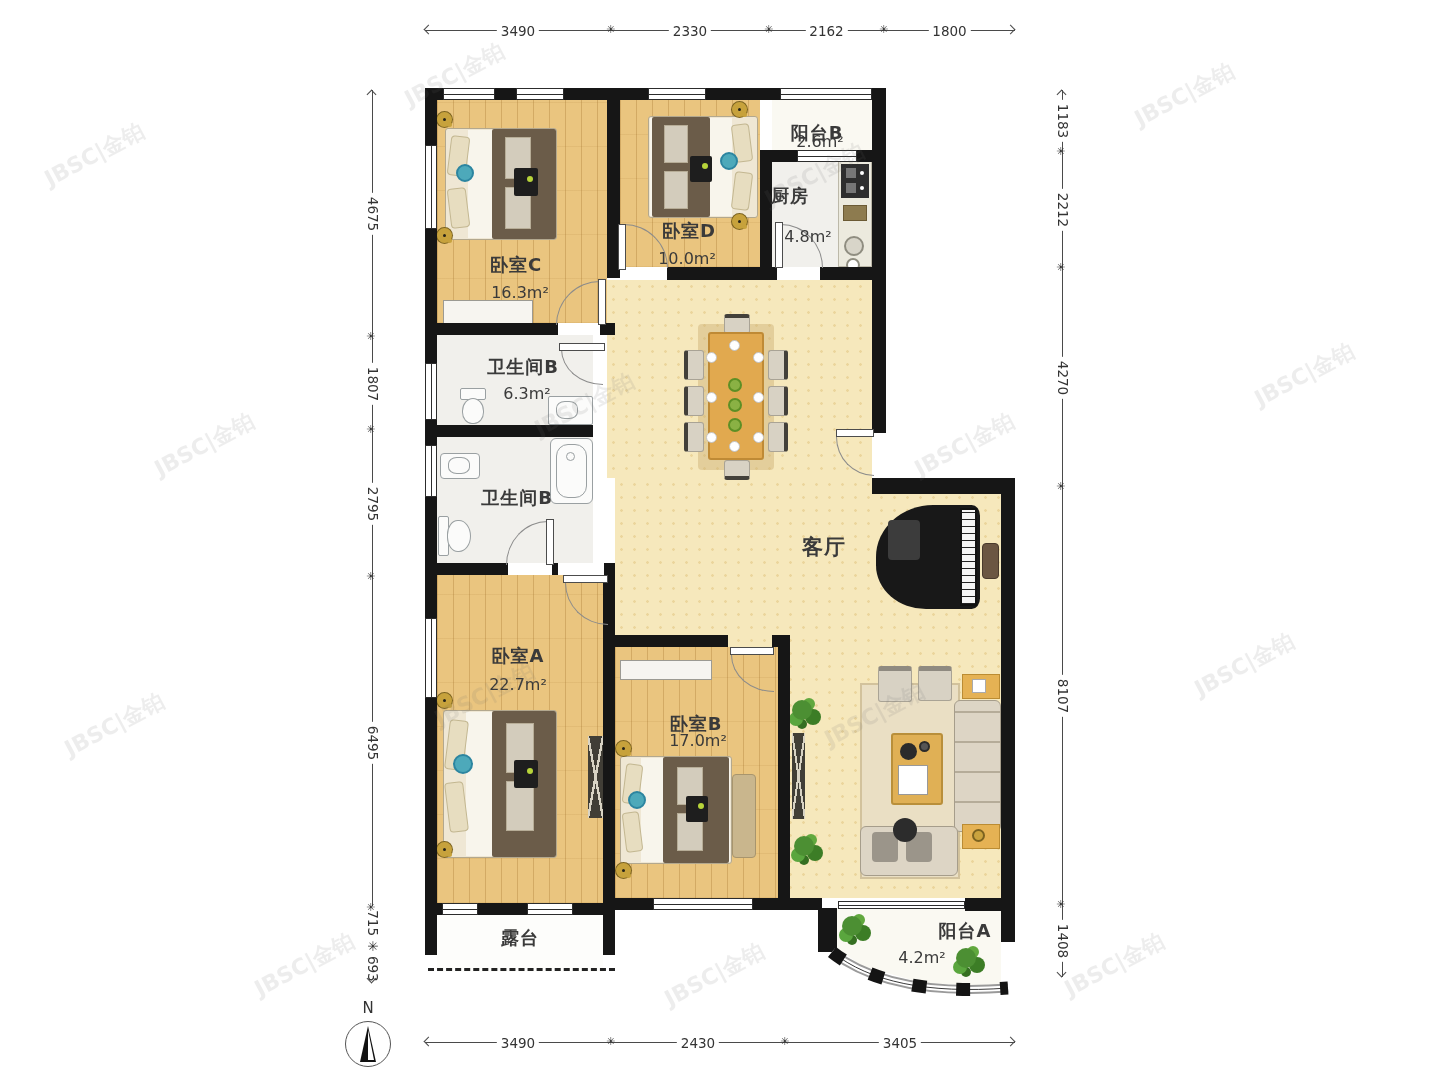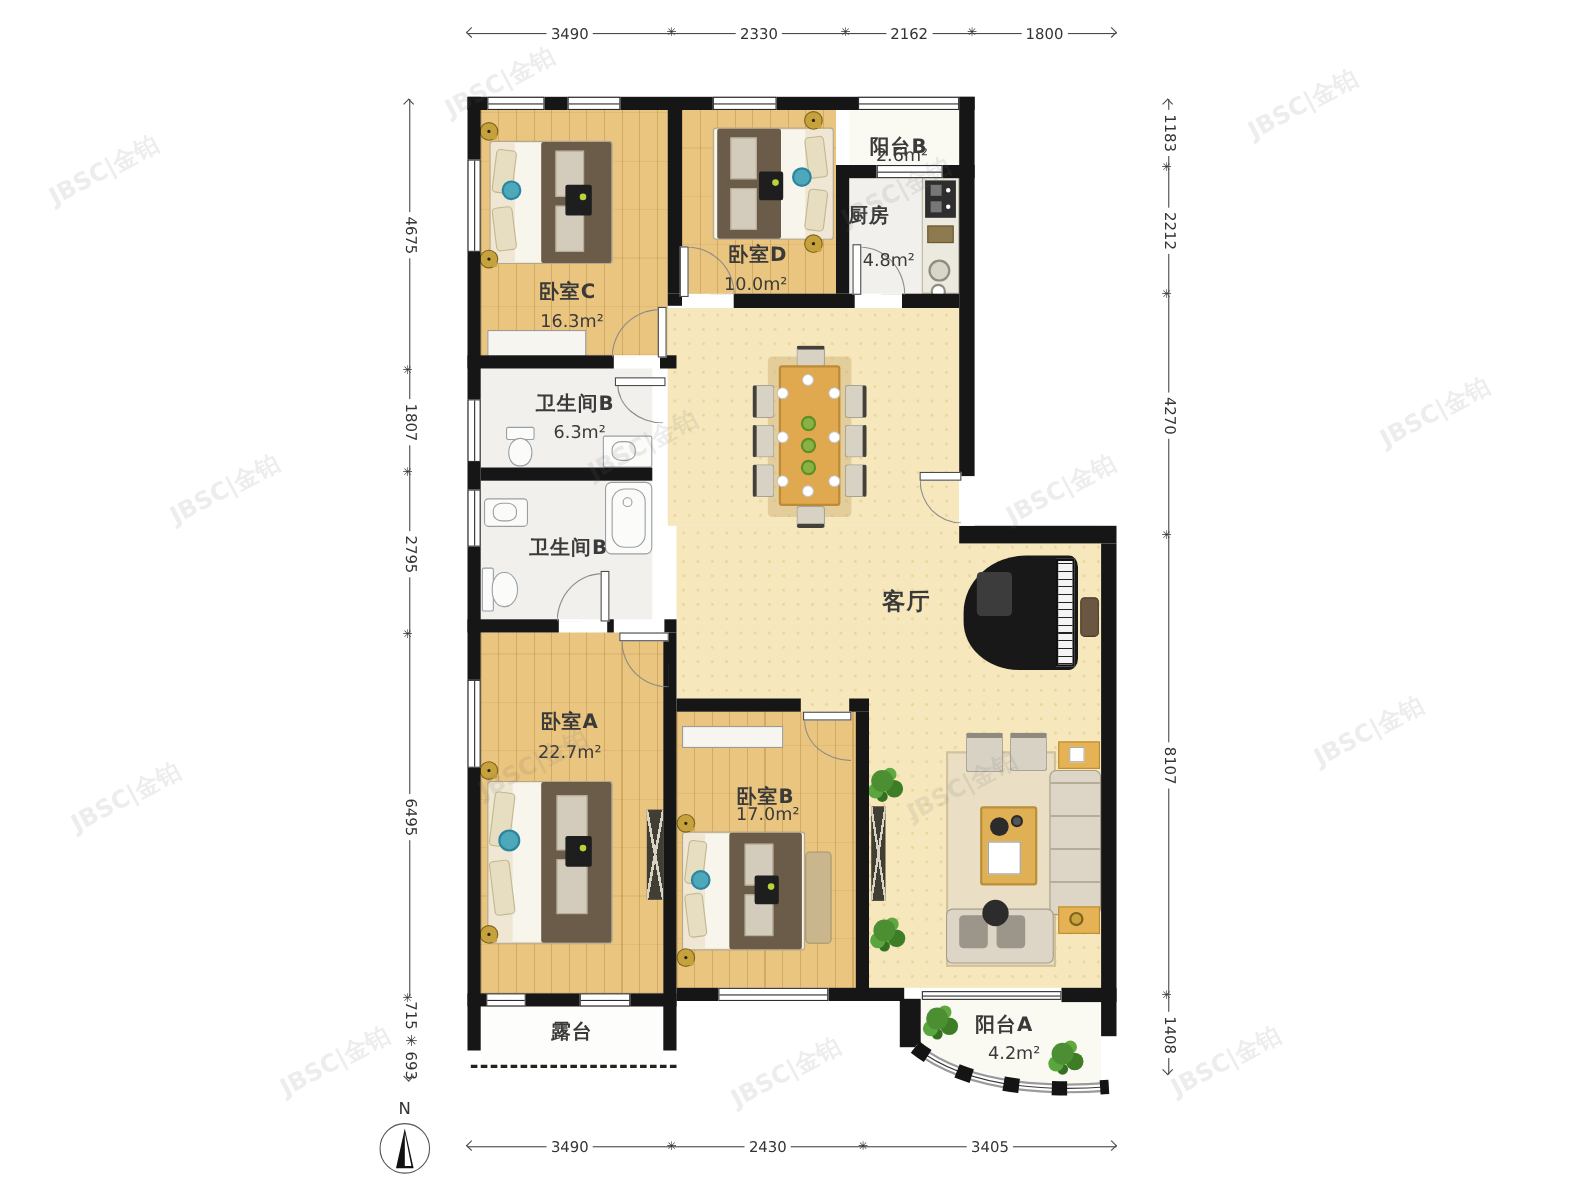--- a/index.html
+++ b/index.html
@@ -321,21 +321,21 @@
   <div class="lab area" style="left:808px;top:236px">4.8m²</div>
   <div class="lab" style="left:523px;top:367px">卫生间B</div>
   <div class="lab area" style="left:527px;top:393px">6.3m²</div>
   <div class="lab" style="left:517px;top:498px">卫生间B</div>
   <div class="lab big" style="left:824px;top:547px">客厅</div>
   <div class="lab" style="left:518px;top:656px">卧室A</div>
   <div class="lab area" style="left:518px;top:684px">22.7m²</div>
   <div class="lab" style="left:696px;top:724px">卧室B</div>
   <div class="lab area" style="left:698px;top:740px">17.0m²</div>
   <div class="lab" style="left:520px;top:938px">露台</div>
-  <div class="lab" style="left:913px;top:931px">阳台A</div>
+  <div class="lab" style="left:965px;top:931px">阳台A</div>
   <div class="lab area" style="left:922px;top:957px">4.2m²</div>
 
   <div class="dh" style="left:425px;top:30px;width:186px">
       <span>3490</span>
     </div>
   <div class="dh" style="left:611px;top:30px;width:158px">
       <span>2330</span>
     </div>
   <div class="dh" style="left:769px;top:30px;width:115px">
       <span>2162</span>

